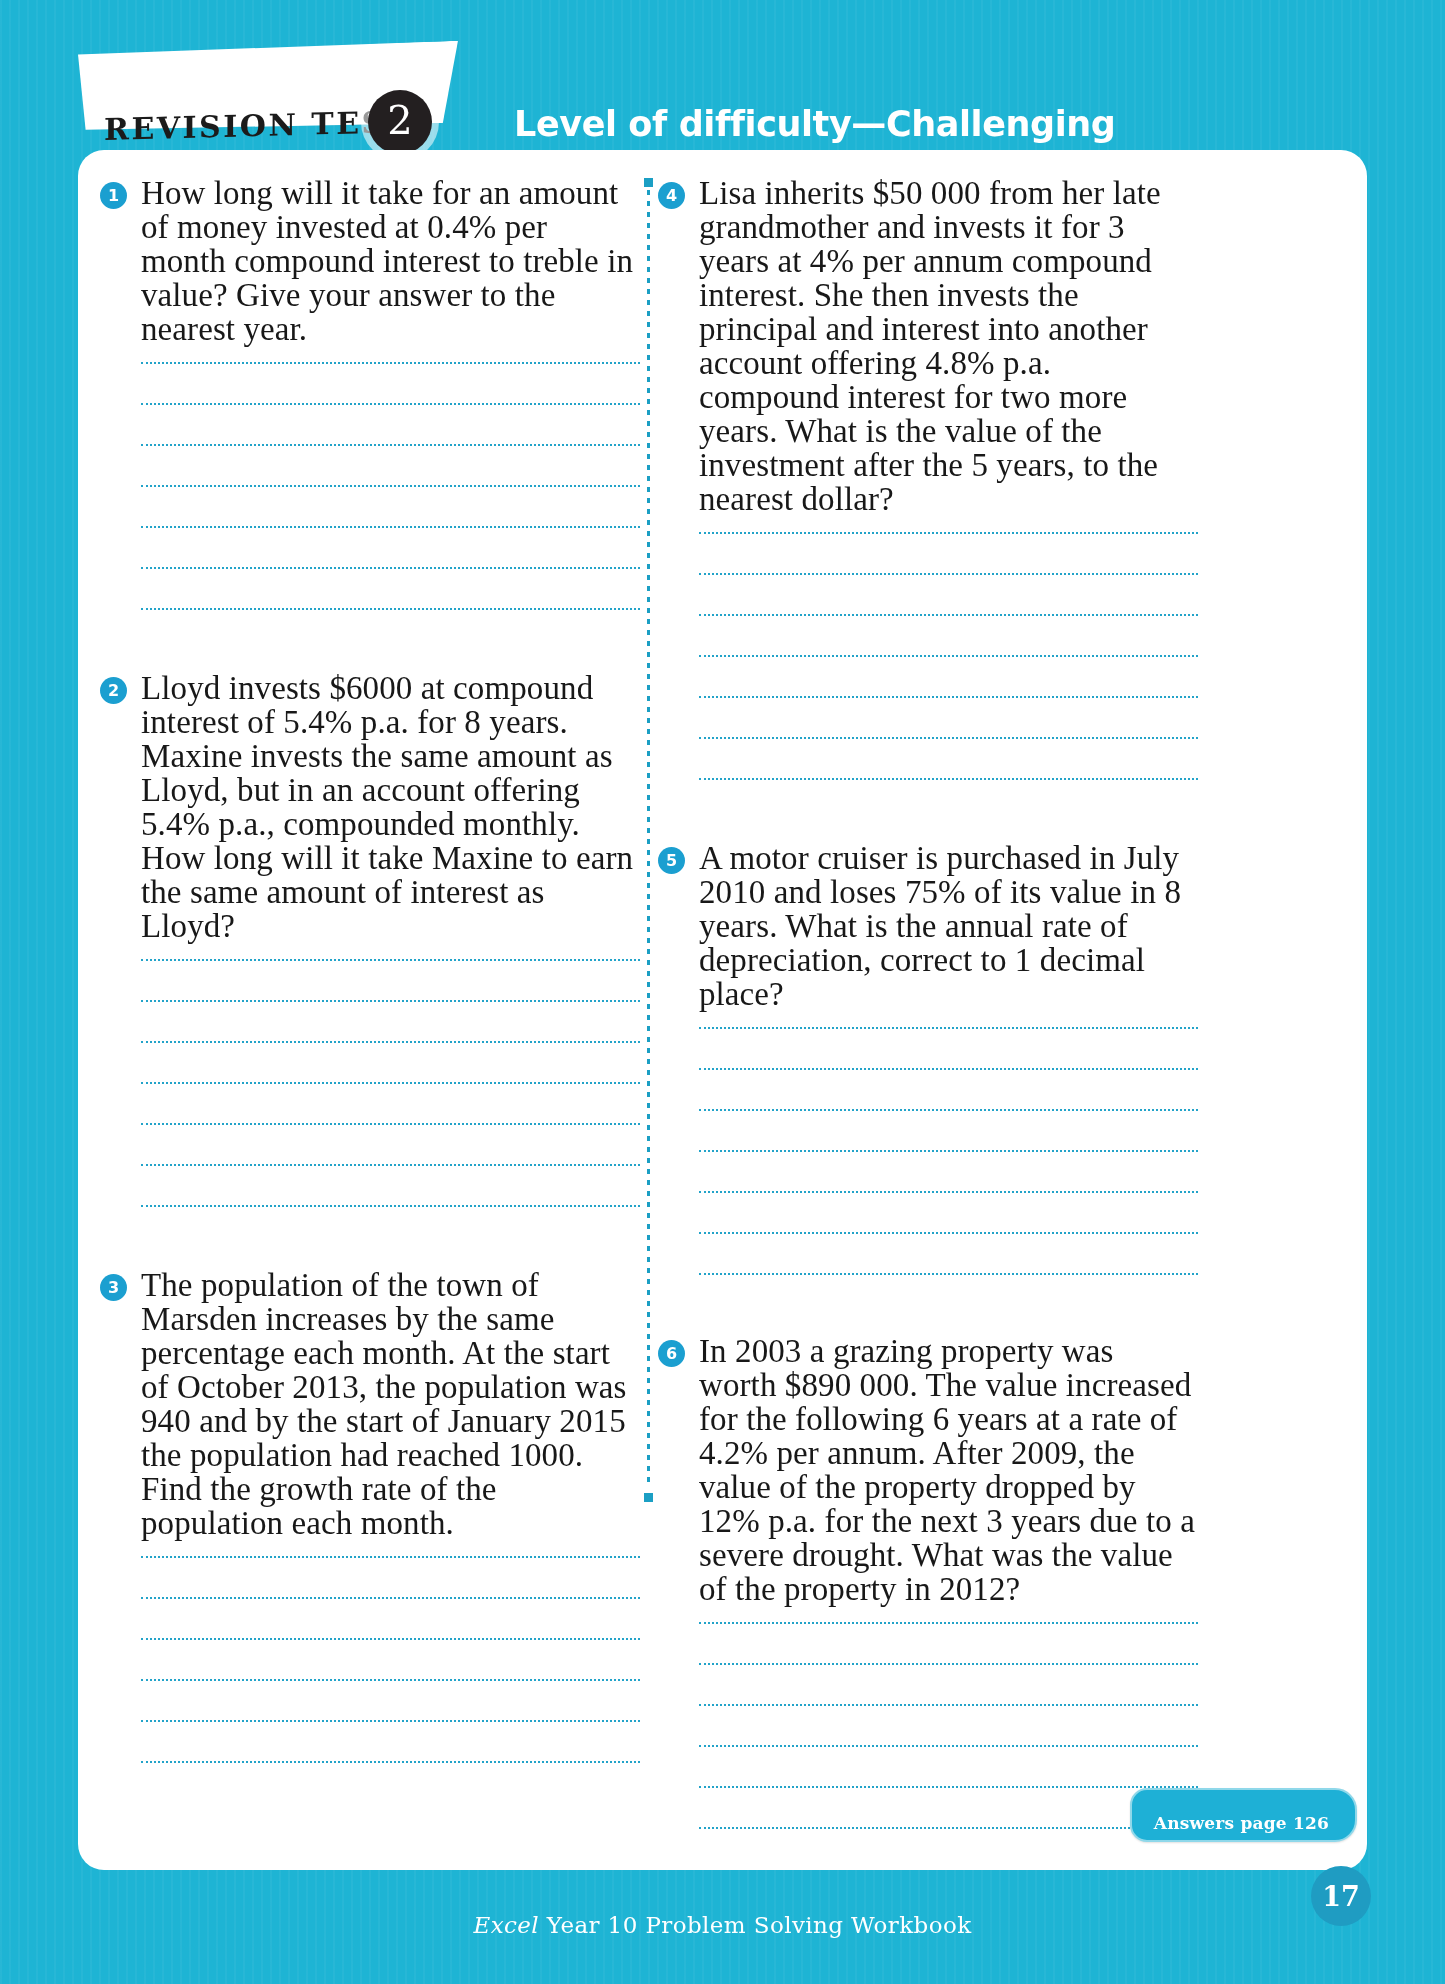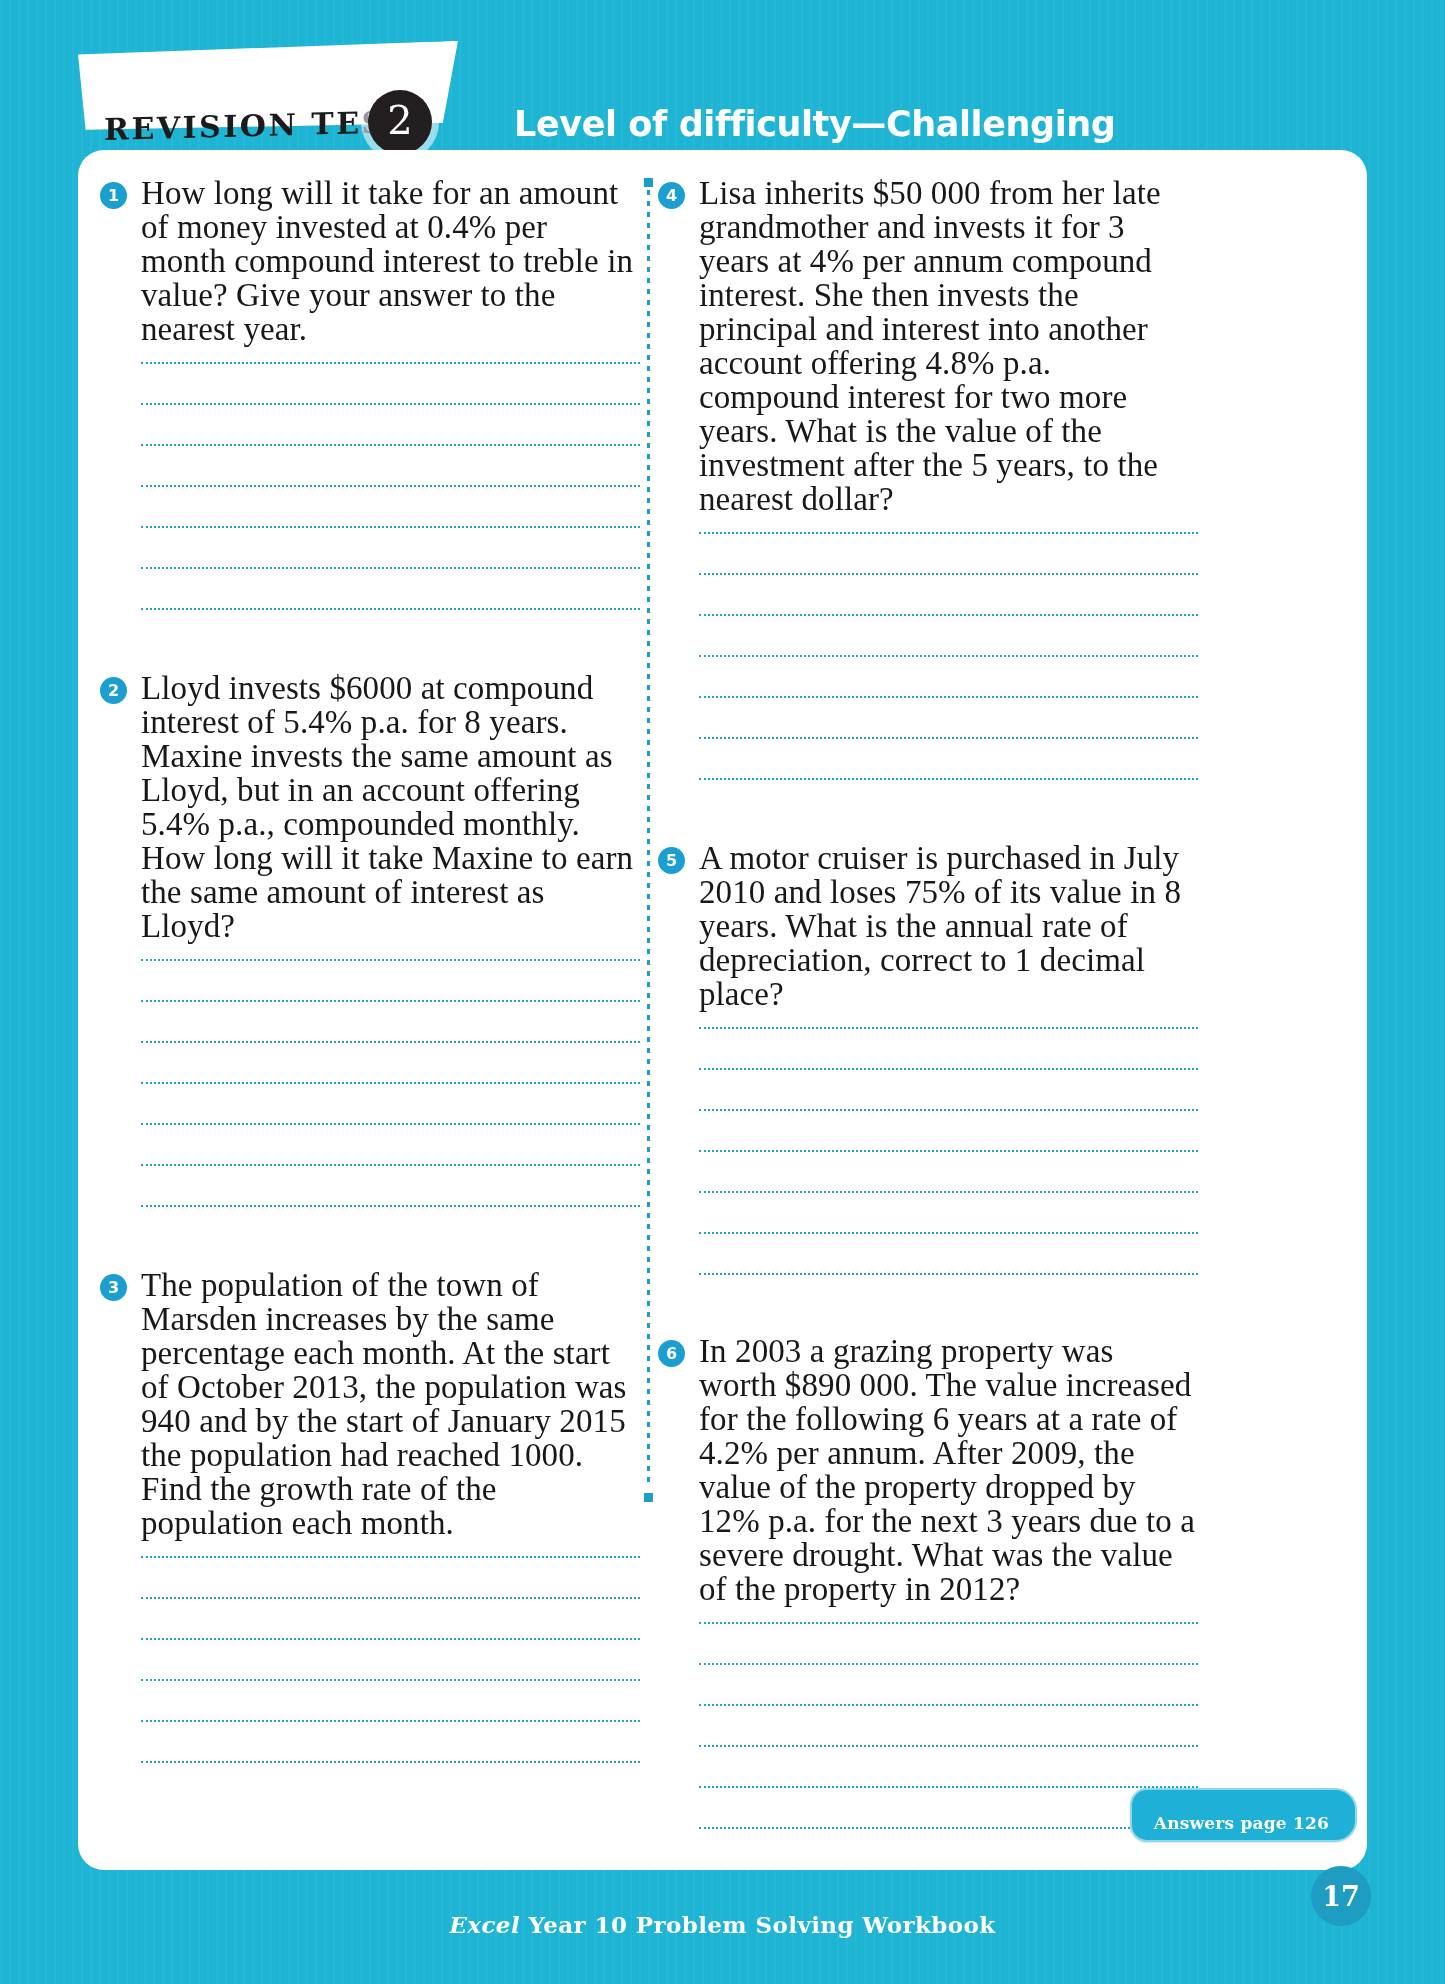--- a/index.html
+++ b/index.html
@@ -216,21 +216,21 @@
     height: 114px;
   }
   .footer-text {
     position: absolute;
     left: 0;
     width: 1445px;
     bottom: 46px;
     text-align: center;
     color: #ffffff;
     font-family: "DejaVu Serif", serif;
-    font-weight: bold;
+    font-weight: normal;
     font-size: 23px;
     letter-spacing: 0.4px;
   }
   .footer-text em {
     font-style: italic;
   }
   .page-num {
     position: absolute;
     right: 74px;
     bottom: 58px;

